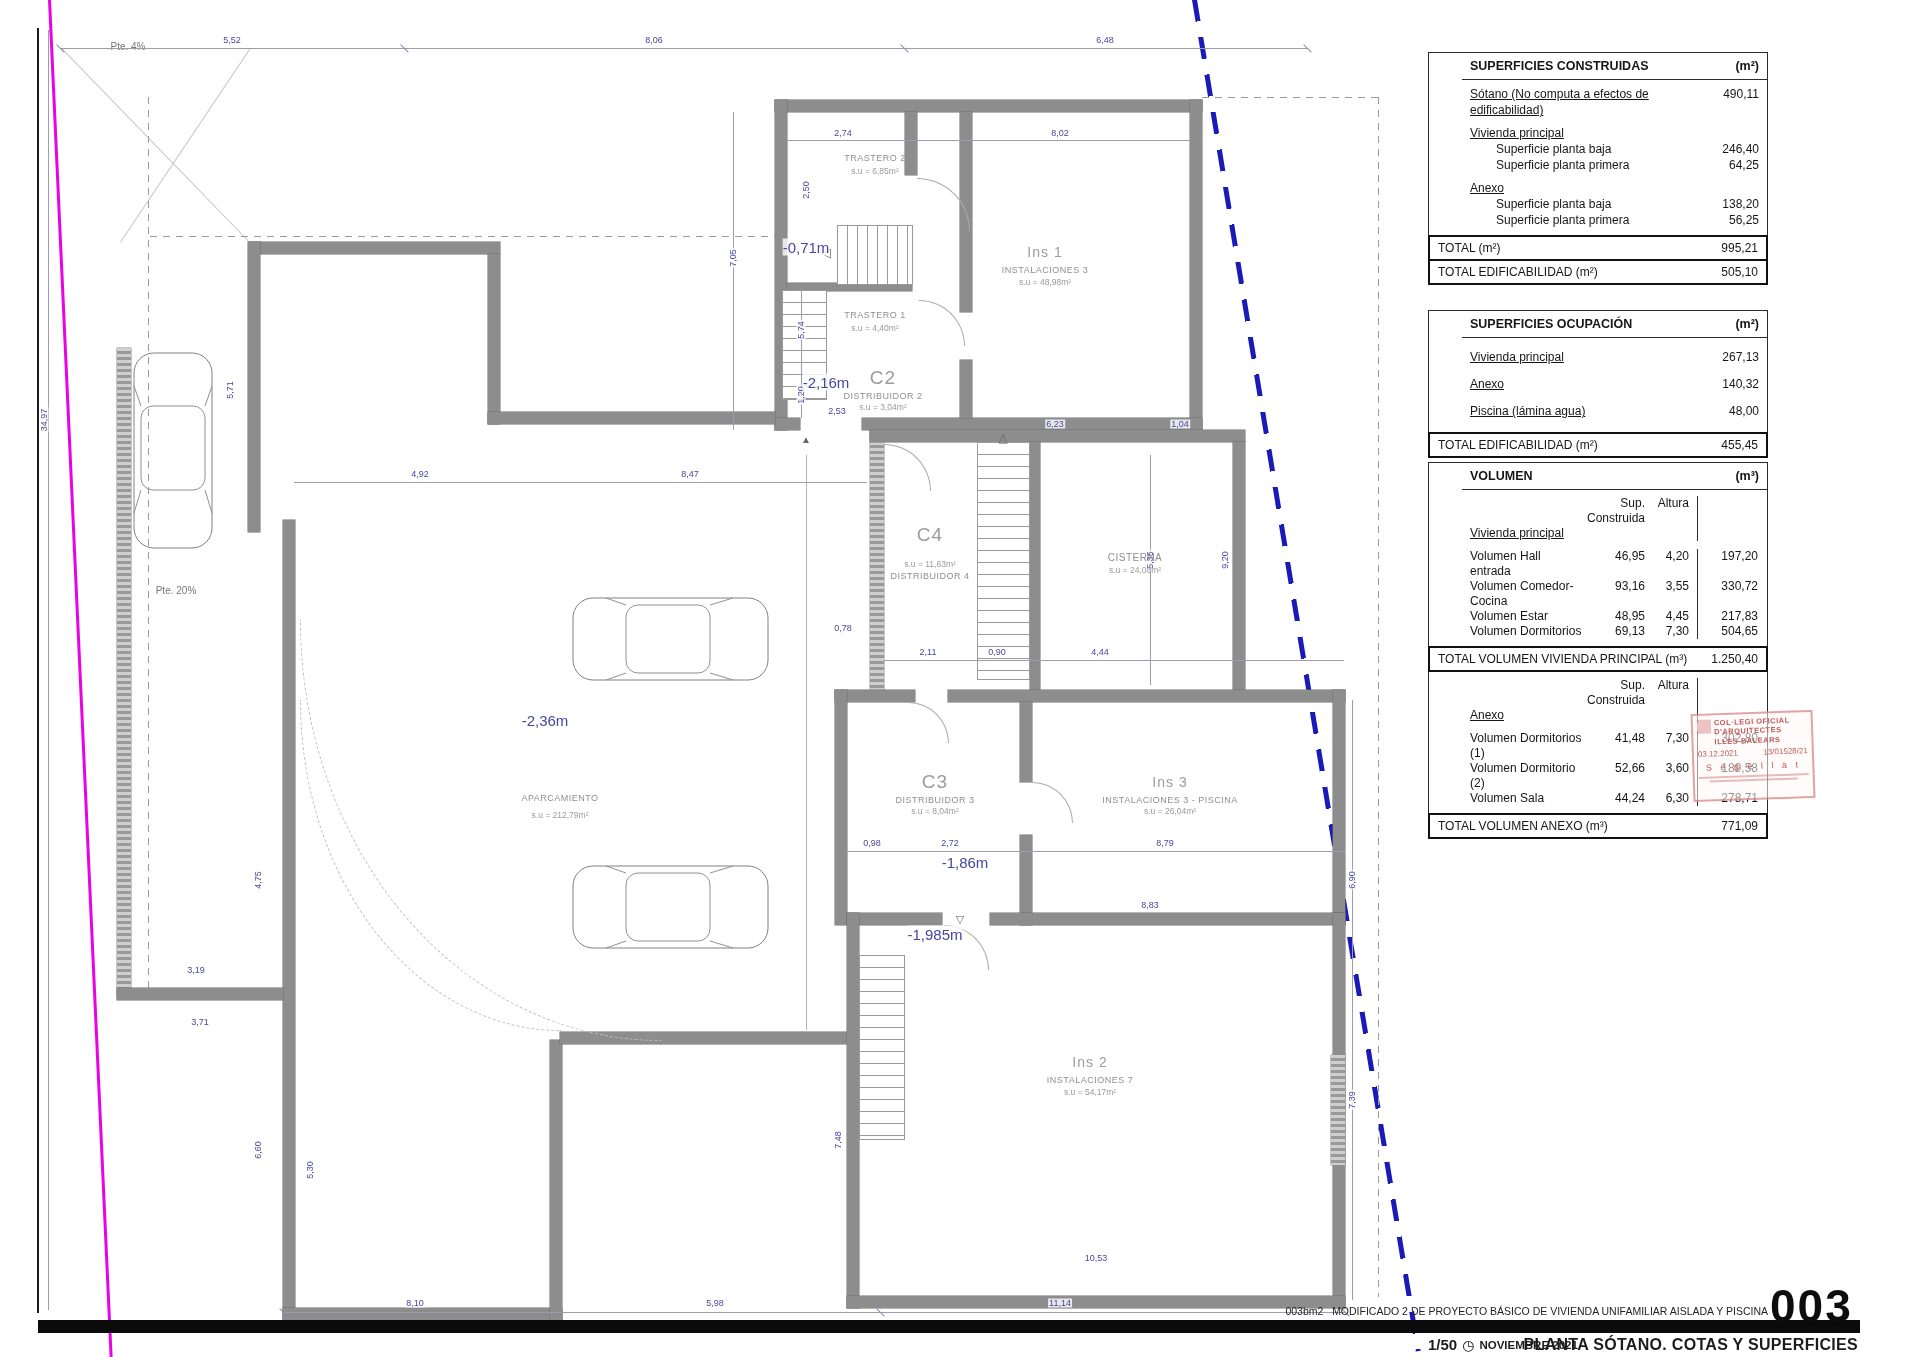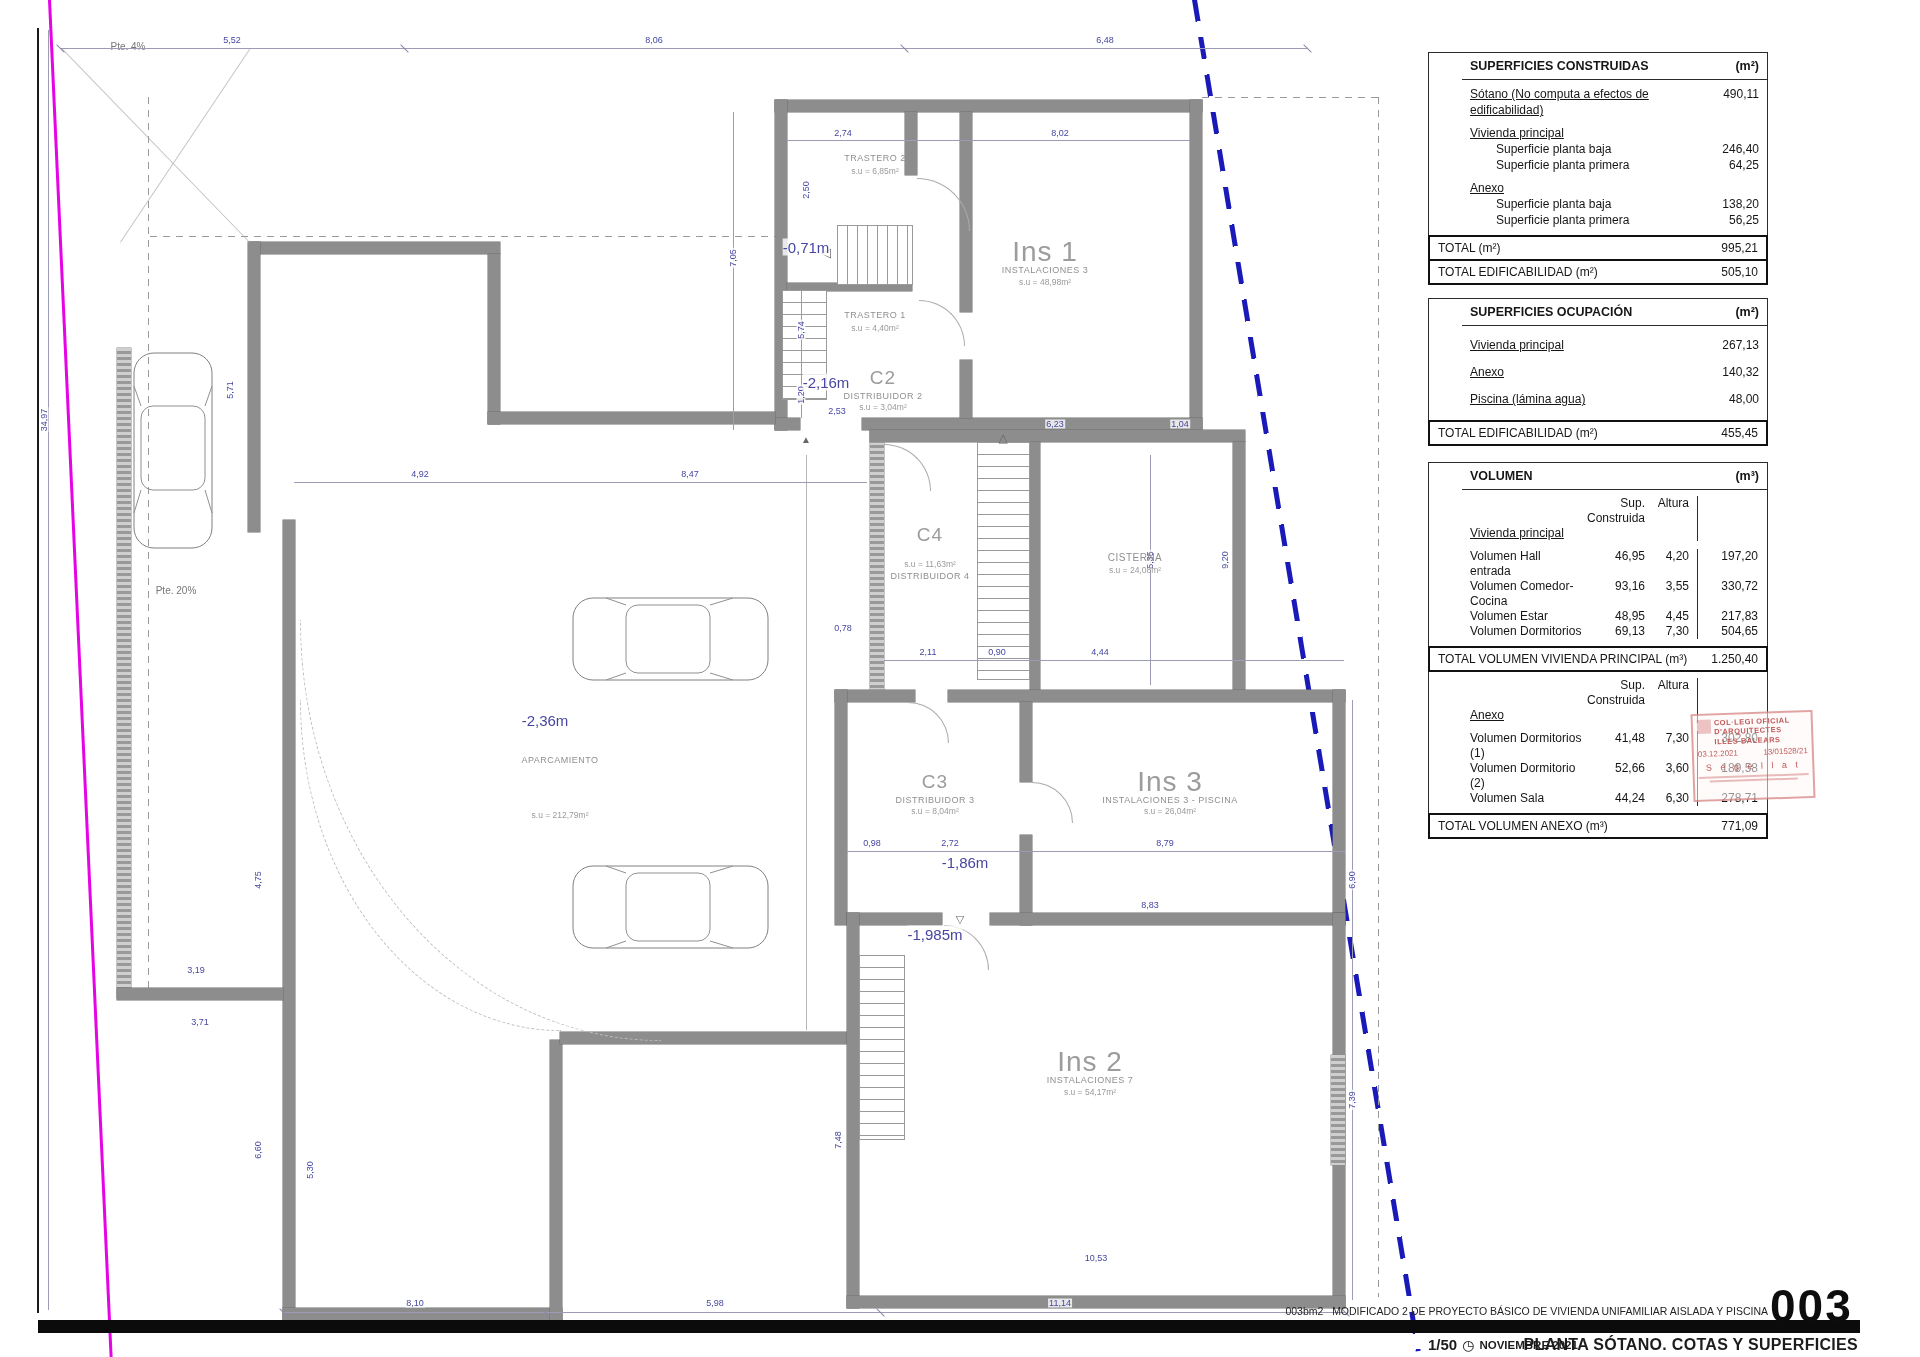--- a/index.html
+++ b/index.html
@@ -18,21 +18,21 @@
   .dashh{position:absolute;height:1px;background:repeating-linear-gradient(to right,#9a9a9a 0 7px,transparent 7px 13px);}
   .dashv{position:absolute;width:1px;background:repeating-linear-gradient(to bottom,#9a9a9a 0 7px,transparent 7px 13px);}
   .tick{position:absolute;width:11px;height:1px;background:#8888aa;transform:rotate(45deg);}
   .sight{position:absolute;height:1px;background:#c4c4c4;transform-origin:left top;}
   .turn{position:absolute;border:0;border-left:1px dashed #bdbdbd;border-bottom:1px dashed #bdbdbd;border-bottom-left-radius:100%;}
   
   .dim{position:absolute;font-size:9px;line-height:1;color:#4646a0;transform:translate(-50%,-50%);
        white-space:nowrap;background:rgba(255,255,255,.8);padding:0 1px;}
   .dim.r{transform:translate(-50%,-50%) rotate(-90deg);}
   .elev{position:absolute;font-size:15px;color:#4646a0;transform:translate(-50%,-50%);white-space:nowrap;background:rgba(255,255,255,.8);}
-  .rcode{position:absolute;font-size:28px;color:#9c9c9c;letter-spacing:1px;transform:translate(-50%,-50%);white-space:nowrap;}
+  .rcode{position:absolute;font-size:14px;color:#9c9c9c;letter-spacing:1px;transform:translate(-50%,-50%);white-space:nowrap;}
   .rname{position:absolute;font-size:9px;color:#8f8f8f;letter-spacing:.5px;transform:translate(-50%,-50%);white-space:nowrap;}
   .rarea{position:absolute;font-size:8.5px;color:#9a9a9a;transform:translate(-50%,-50%);white-space:nowrap;}
   .slope{position:absolute;font-size:10px;color:#777;transform:translate(-50%,-50%);white-space:nowrap;}
   .arrow{position:absolute;color:#666;transform:translate(-50%,-50%);line-height:1;}
   .arc{position:absolute;border-top:1px solid #ababab;border-right:1px solid #ababab;border-radius:0 100% 0 0;}
   
   #magenta{position:absolute;left:48px;top:0;width:3px;height:1370px;background:#e604e6;transform:rotate(-2.6deg);transform-origin:top left;}
   #blueline{position:absolute;left:1192px;top:0;width:5px;height:1370px;transform:rotate(-9.4deg);transform-origin:top left;
             background:repeating-linear-gradient(to bottom,#1a1ab8 0 22px,transparent 22px 38px);}
   #leftline{position:absolute;left:37px;top:28px;width:2px;height:1285px;background:#1a1a1a;}
@@ -258,21 +258,21 @@
   <div class="rarea" style="left:1135px;top:570px;">s.u = 24,08m²</div>
   <div class="rcode" style="left:935px;top:782px;font-size:19px;">C3</div>
   <div class="rname" style="left:935px;top:800px;">DISTRIBUIDOR 3</div>
   <div class="rarea" style="left:935px;top:811px;">s.u = 8,04m²</div>
   <div class="rcode" style="left:1170px;top:782px;">Ins 3</div>
   <div class="rname" style="left:1170px;top:800px;">INSTALACIONES 3 - PISCINA</div>
   <div class="rarea" style="left:1170px;top:811px;">s.u = 26,04m²</div>
   <div class="rcode" style="left:1090px;top:1062px;">Ins 2</div>
   <div class="rname" style="left:1090px;top:1080px;">INSTALACIONES 7</div>
   <div class="rarea" style="left:1090px;top:1092px;">s.u = 54,17m²</div>
-  <div class="rname" style="left:560px;top:760px;">APARCAMIENTO</div>
+  <div class="rname" style="left:560px;top:798px;">APARCAMIENTO</div>
   <div class="rarea" style="left:560px;top:794px;margin-top:21px;">s.u = 212,79m²</div>
 
   <div class="tbl" style="top:52px;">
     <div class="box">
       <div class="thead">
         <span>SUPERFICIES CONSTRUIDAS</span>
         <span>(m²)</span>
       </div>
       <div class="tbody">
         <div class="trow">
@@ -302,21 +302,21 @@
     <div class="totrow">
         <span>TOTAL  (m²)</span>
         <span>995,21</span>
       </div>
     <div class="totrow">
         <span>TOTAL EDIFICABILIDAD (m²)</span>
         <span>505,10</span>
       </div>
   </div>
 
-  <div class="tbl" style="top:298px;">
+  <div class="tbl" style="top:310px;">
     <div class="box">
       <div class="thead">
         <span>SUPERFICIES OCUPACIÓN</span>
         <span>(m²)</span>
       </div>
       <div class="tbody">
         <div class="trow2">
             <span class="u">Vivienda principal</span>
             <span>267,13</span>
           </div>

